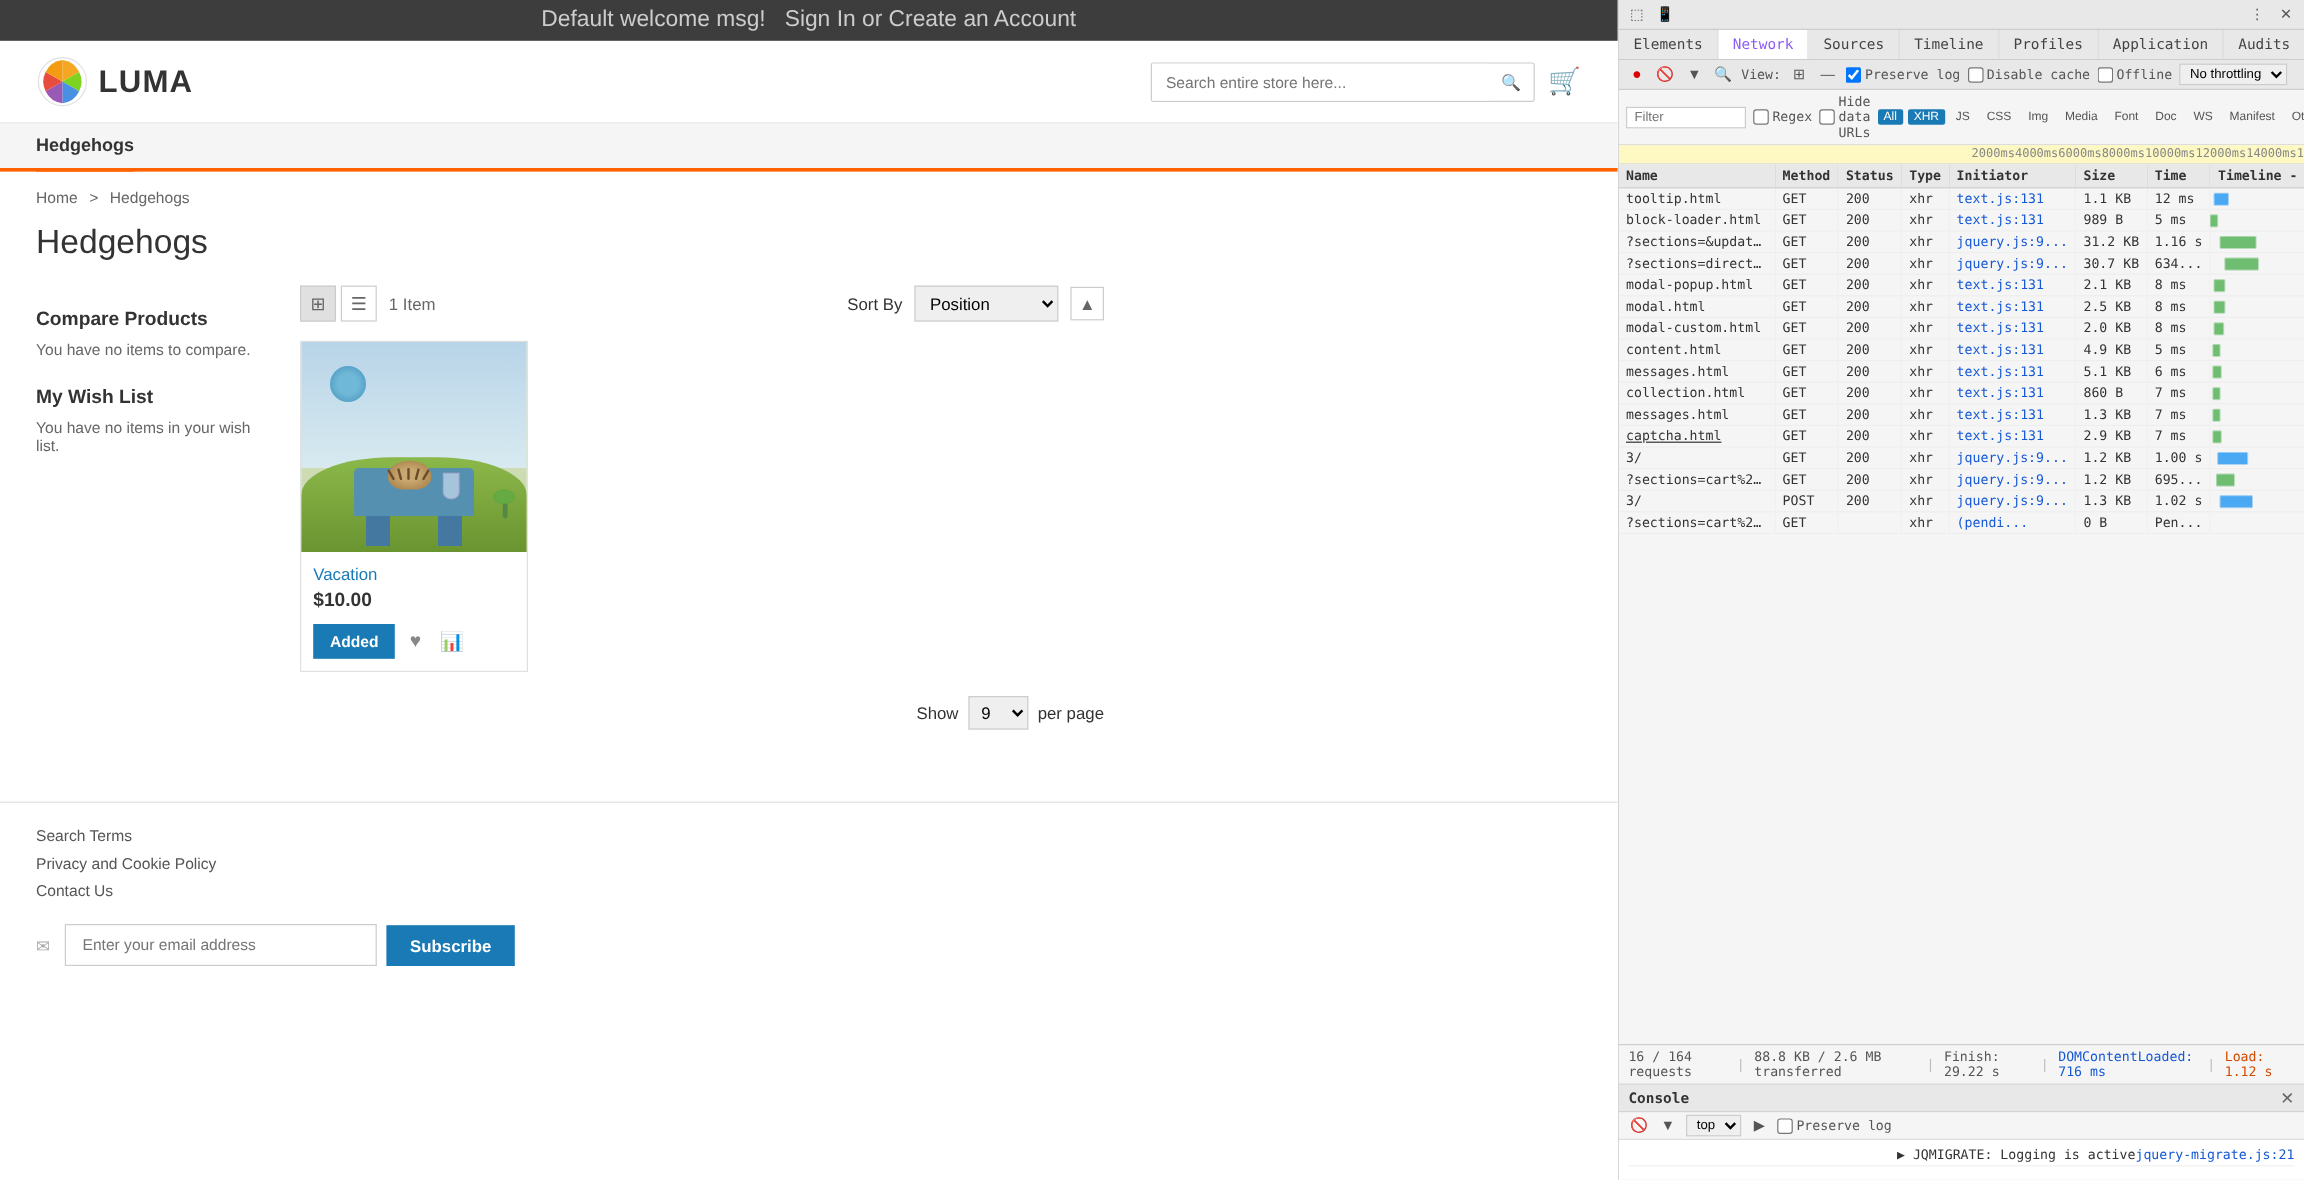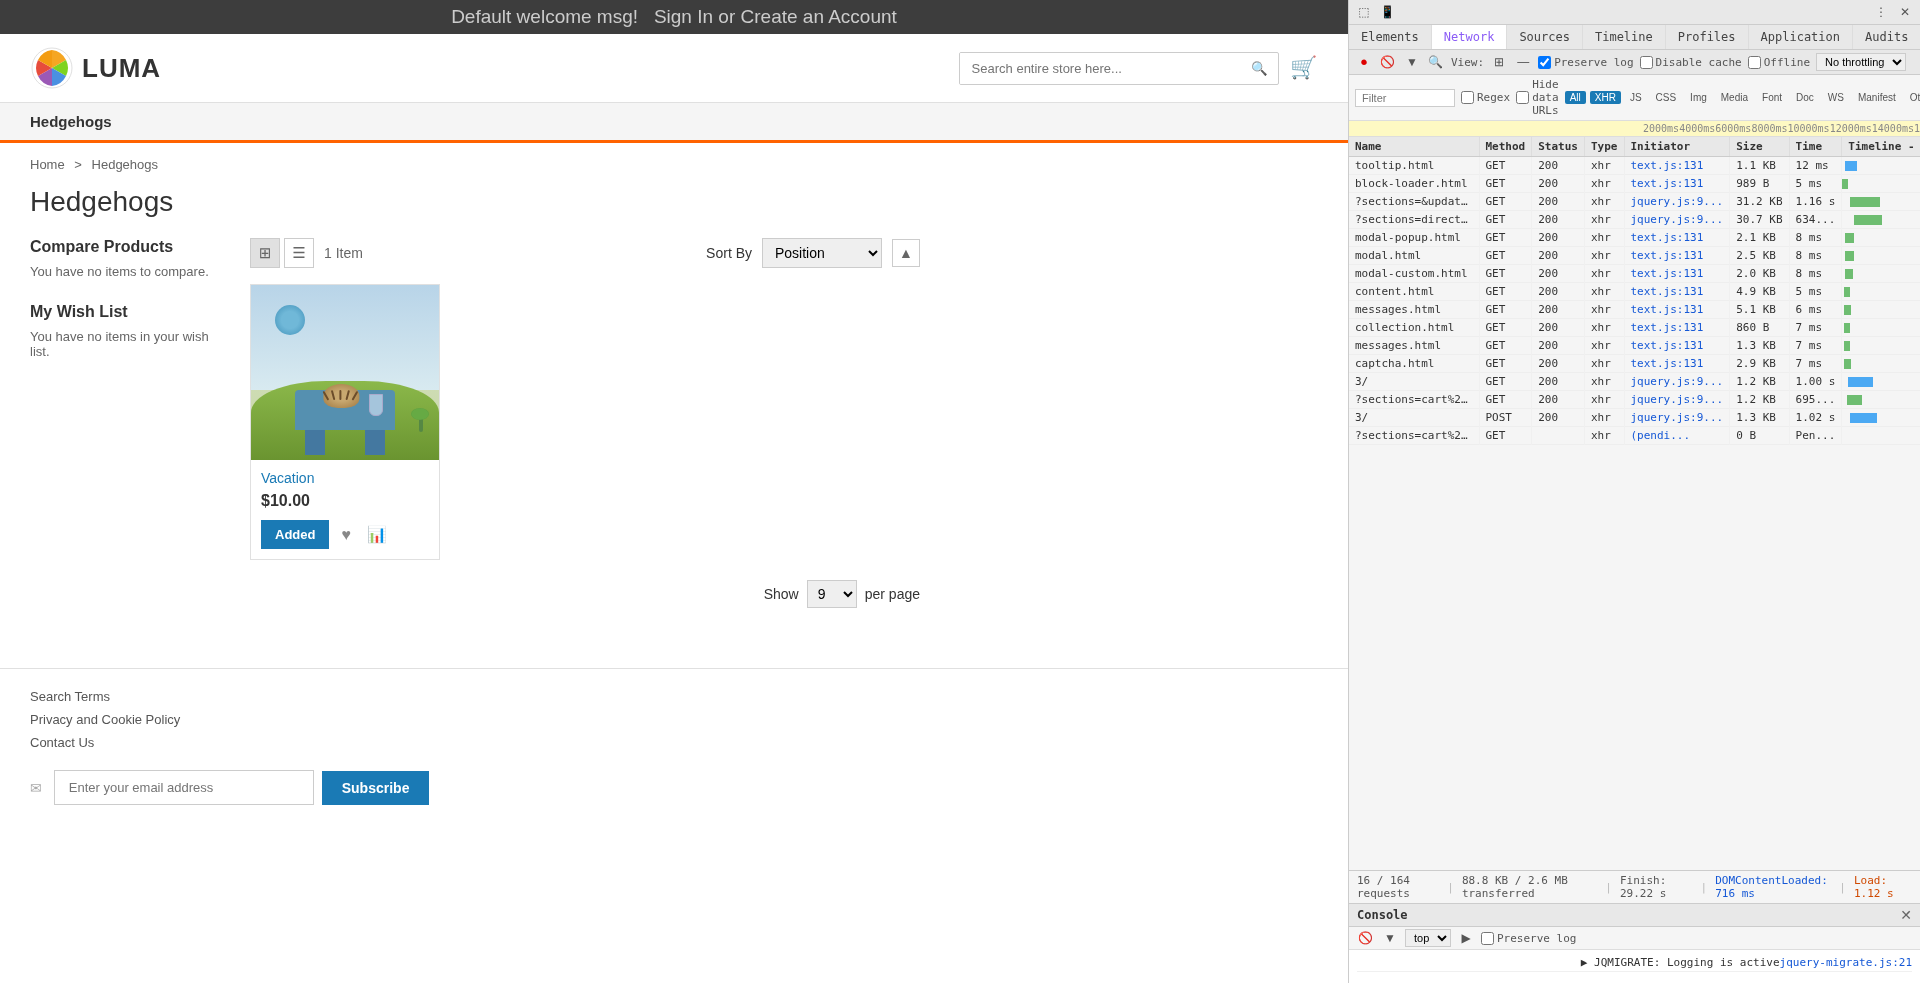--- a/index.html
+++ b/index.html
@@ -96,20 +96,21 @@
     
     .sidebar {
       width: 190px;
       flex-shrink: 0;
     }
     .sidebar-section-title {
       font-size: 16px;
       font-weight: 600;
       color: #333;
       margin-bottom: 8px;
+      margin-top: 20px;
     }
     .sidebar-text {
       font-size: 13px;
       color: #666;
       margin-bottom: 24px;
     }
 
     
     .product-area { flex: 1; }
     .product-toolbar {
@@ -882,21 +883,21 @@
       <td class="td-200">200</td>
       <td>xhr</td>
       <td><a class="td-link">text.js:131</a></td>
       <td>1.3 KB</td>
       <td>7 ms</td>
       <td style="position:relative;min-width:80px;height:18px;">
               <div style="position:absolute;top:4px;left:1%;height:10px;width:4%;background:#4caf50;opacity:0.8;"></div>
             </td>
     </tr>
           <tr>
-      <td class="td-name" style="max-width:130px;overflow:hidden;text-overflow:ellipsis;">captcha.html</td>
+      <td class="td-name" style="max-width:130px;overflow:hidden;text-overflow:ellipsis;text-decoration:underline;">captcha.html</td>
       <td class="td-get">GET</td>
       <td class="td-200">200</td>
       <td>xhr</td>
       <td><a class="td-link">text.js:131</a></td>
       <td>2.9 KB</td>
       <td>7 ms</td>
       <td style="position:relative;min-width:80px;height:18px;">
               <div style="position:absolute;top:4px;left:1%;height:10px;width:5%;background:#4caf50;opacity:0.8;"></div>
             </td>
     </tr>

